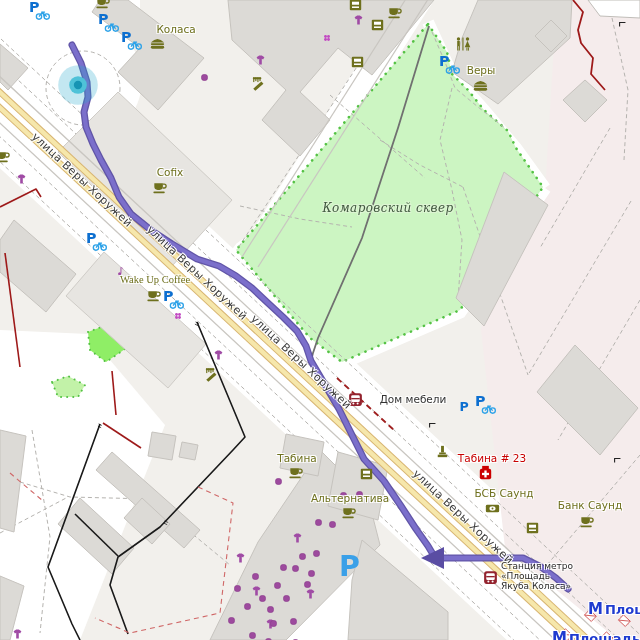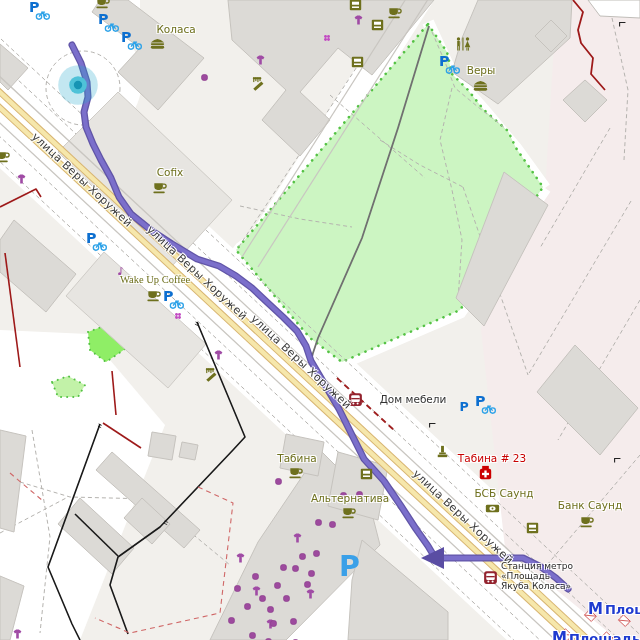--- a/index.html
+++ b/index.html
@@ -589,20 +589,21 @@
             <circle cx="12.5" cy="14.8" r="1.2" fill="#fff"></circle>
           </g>
         </svg></div>
     </div>
 
 <div class="street-lbl" style="left:82px;top:180px">улица Веры Хоружей</div>
 <div class="street-lbl" style="left:197px;top:273px">улица Веры Хоружей</div>
 <div class="street-lbl" style="left:301px;top:362px">улица Веры Хоружей</div>
 <div class="street-lbl" style="left:463px;top:517px">улица Веры Хоружей</div>
 
+<div class="park-lbl" style="left:388px;top:208px">Комаровский сквер</div>
 
 <div class="station-lbl" style="left:501px;top:561px">
   <div>Станция метро</div>
   <div>«Площадь</div>
   <div>Якуба Коласа»</div>
 </div>
 
 <div class="metro-big" style="left:588px;top:600px"><span class="m">М</span><span>Площа</span></div>
 <div class="metro-big" style="left:552px;top:629px"><span class="m">М</span><span>Площадь Я</span></div>
 

